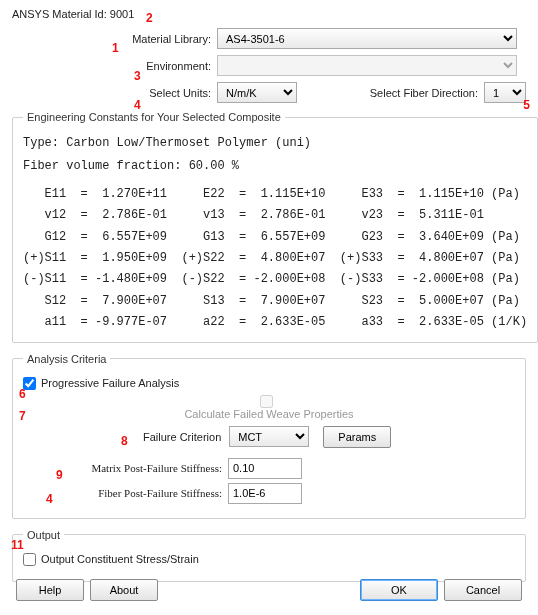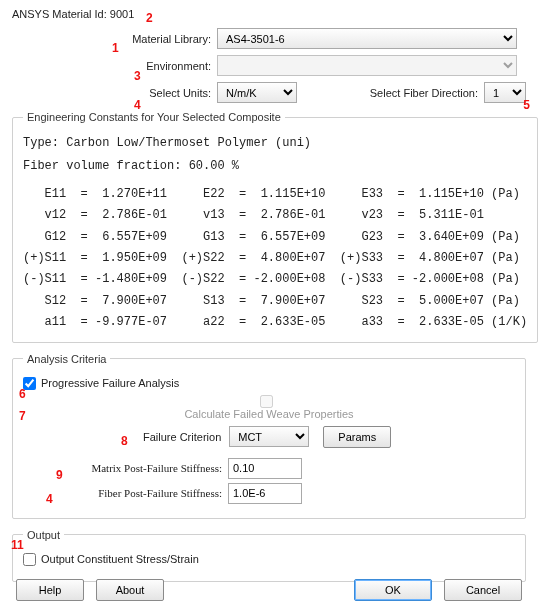--- a/index.html
+++ b/index.html
@@ -72,21 +72,21 @@
   }
   .footer {
     position: absolute;
     bottom: 14px;
     left: 16px;
     right: 16px;
     display: flex;
     justify-content: space-between;
     align-items: center;
   }
-  .footer-left, .footer-right { display:flex; gap:12px; }
+  .footer-left, .footer-right { display:flex; gap:6px; }
   .num { color:#e11; font-weight:700; font-size:12px; }
   .num-abs { position:absolute; }
   .pfsf-row { display:flex; align-items:center; margin:4px 0; }
   .pfsf-label { width:205px; text-align:right; padding-right:6px;font-family:Liberation Serif, serif; }
   .pfsf-input { width:74px; }
 </style>
 </head>
 <body>
 
 <div style="margin-bottom:8px;">ANSYS Material Id: 9001</div>

